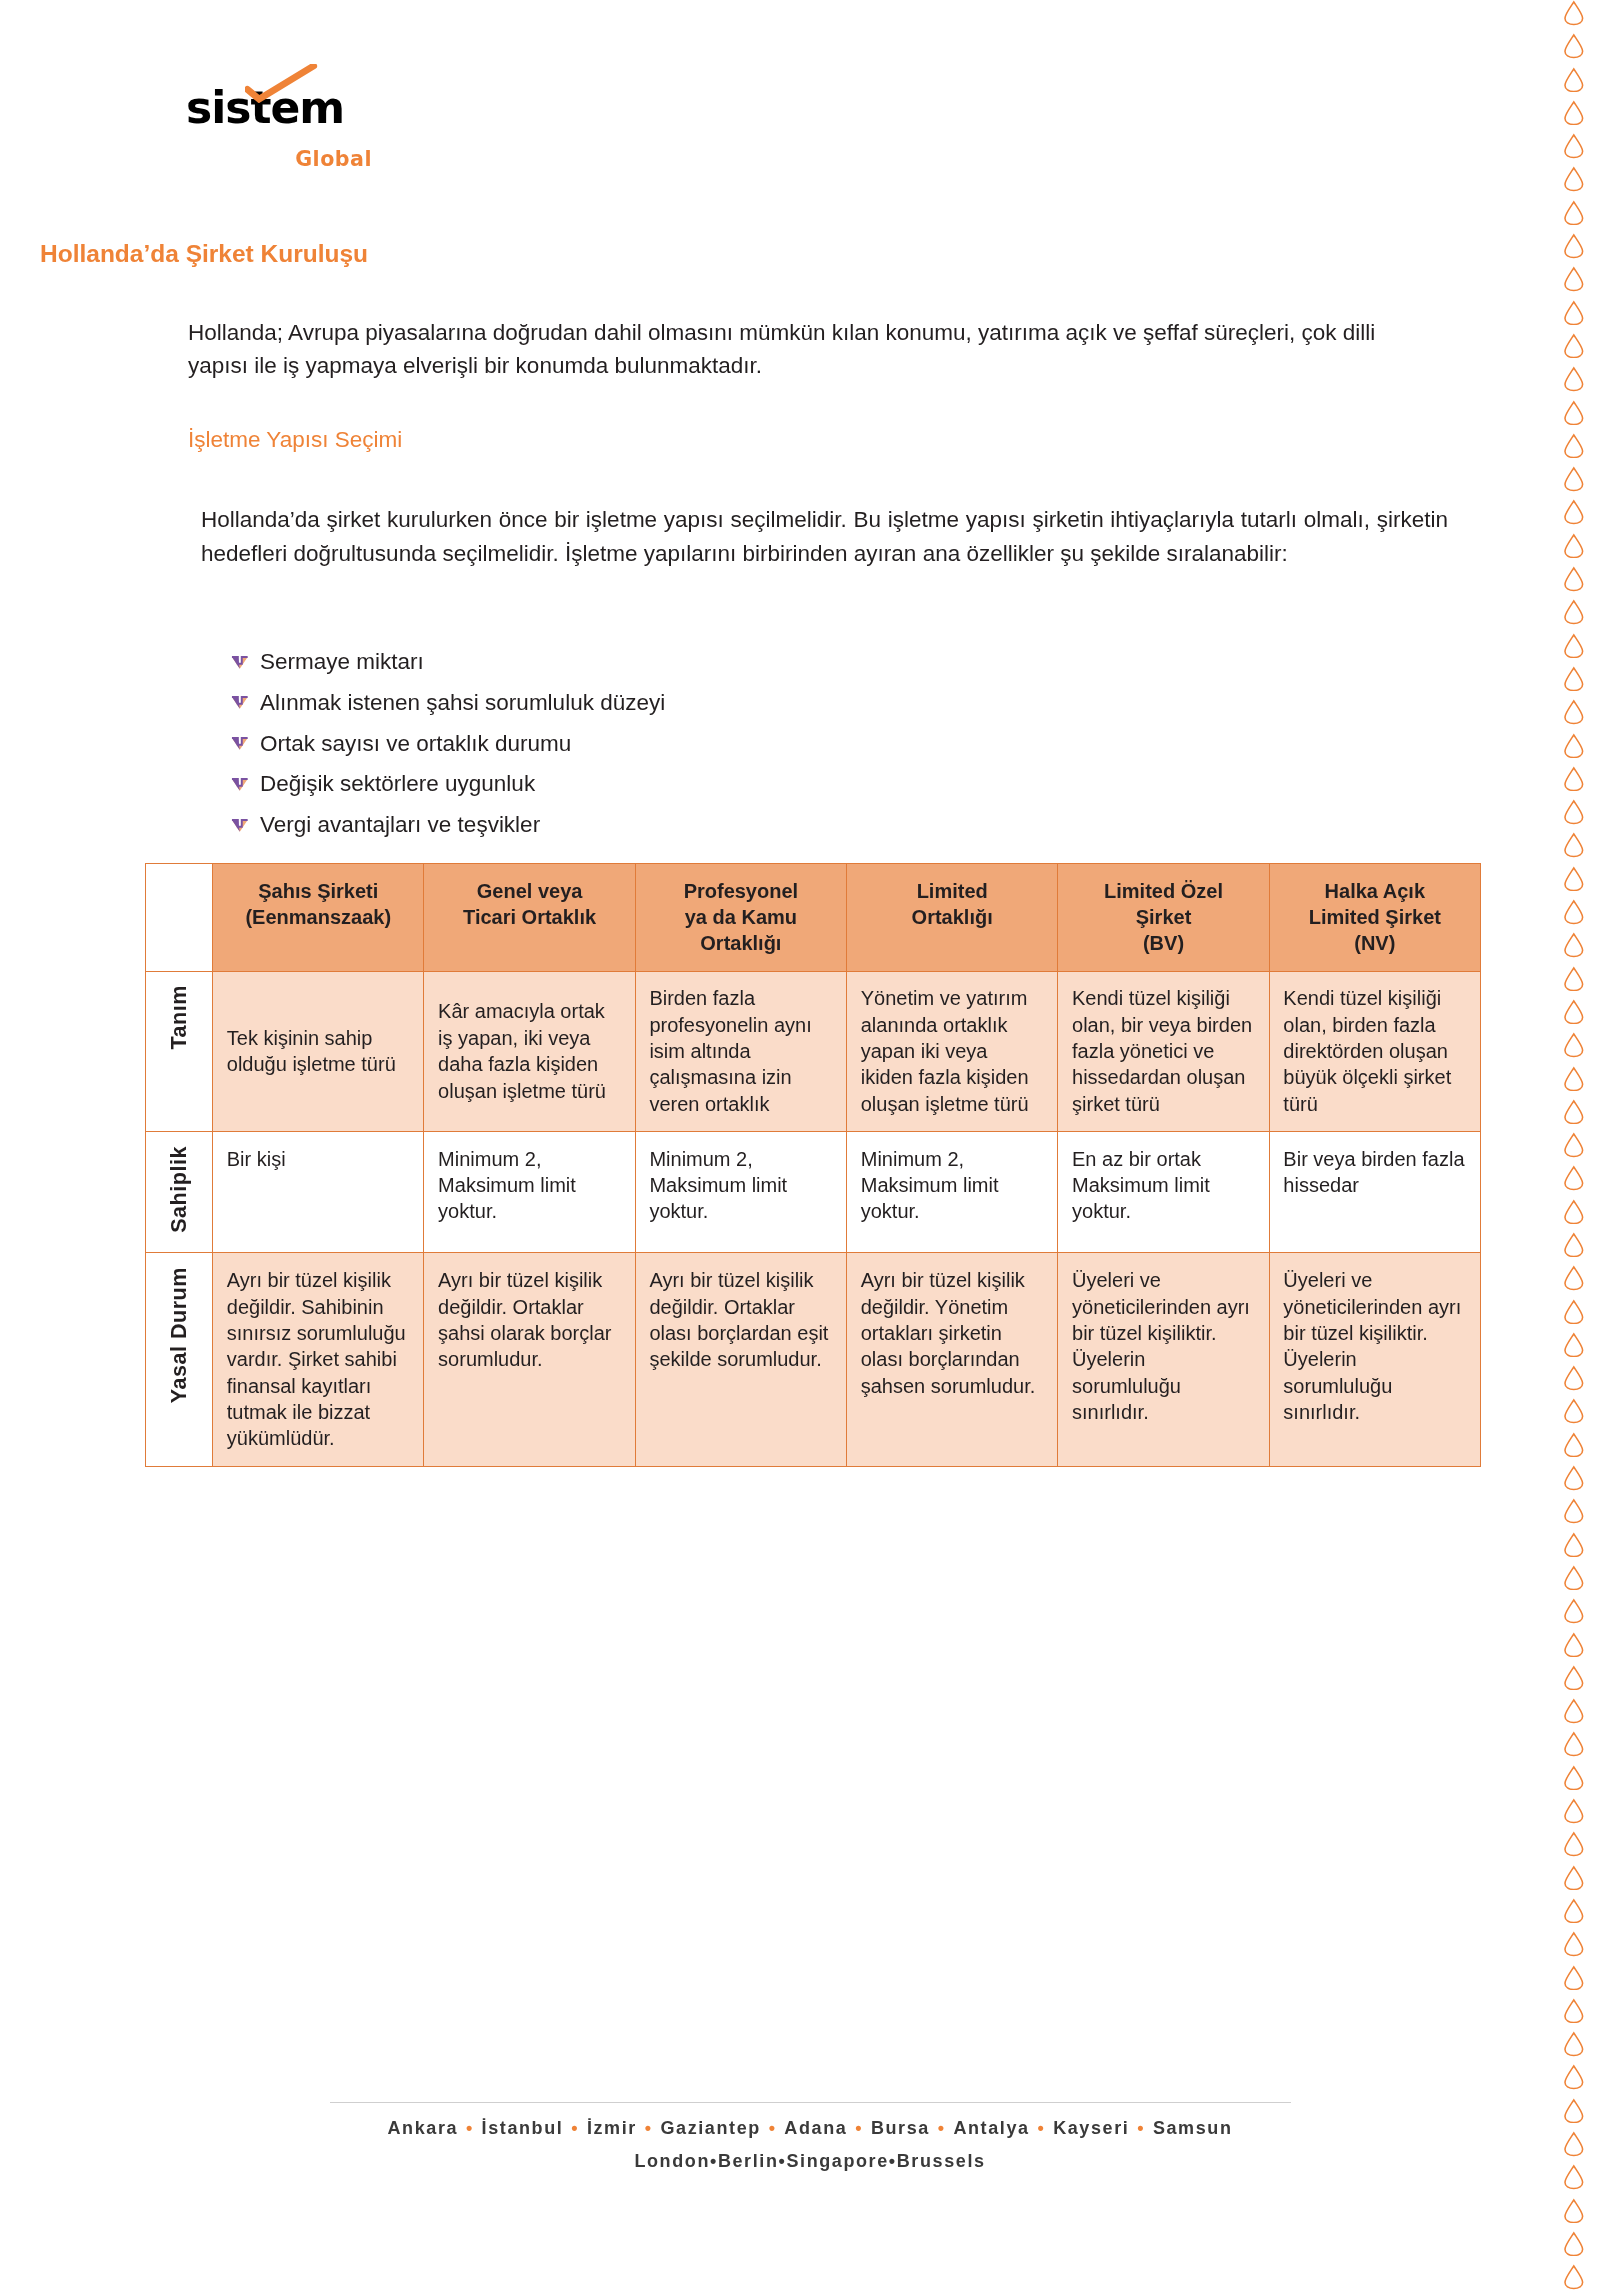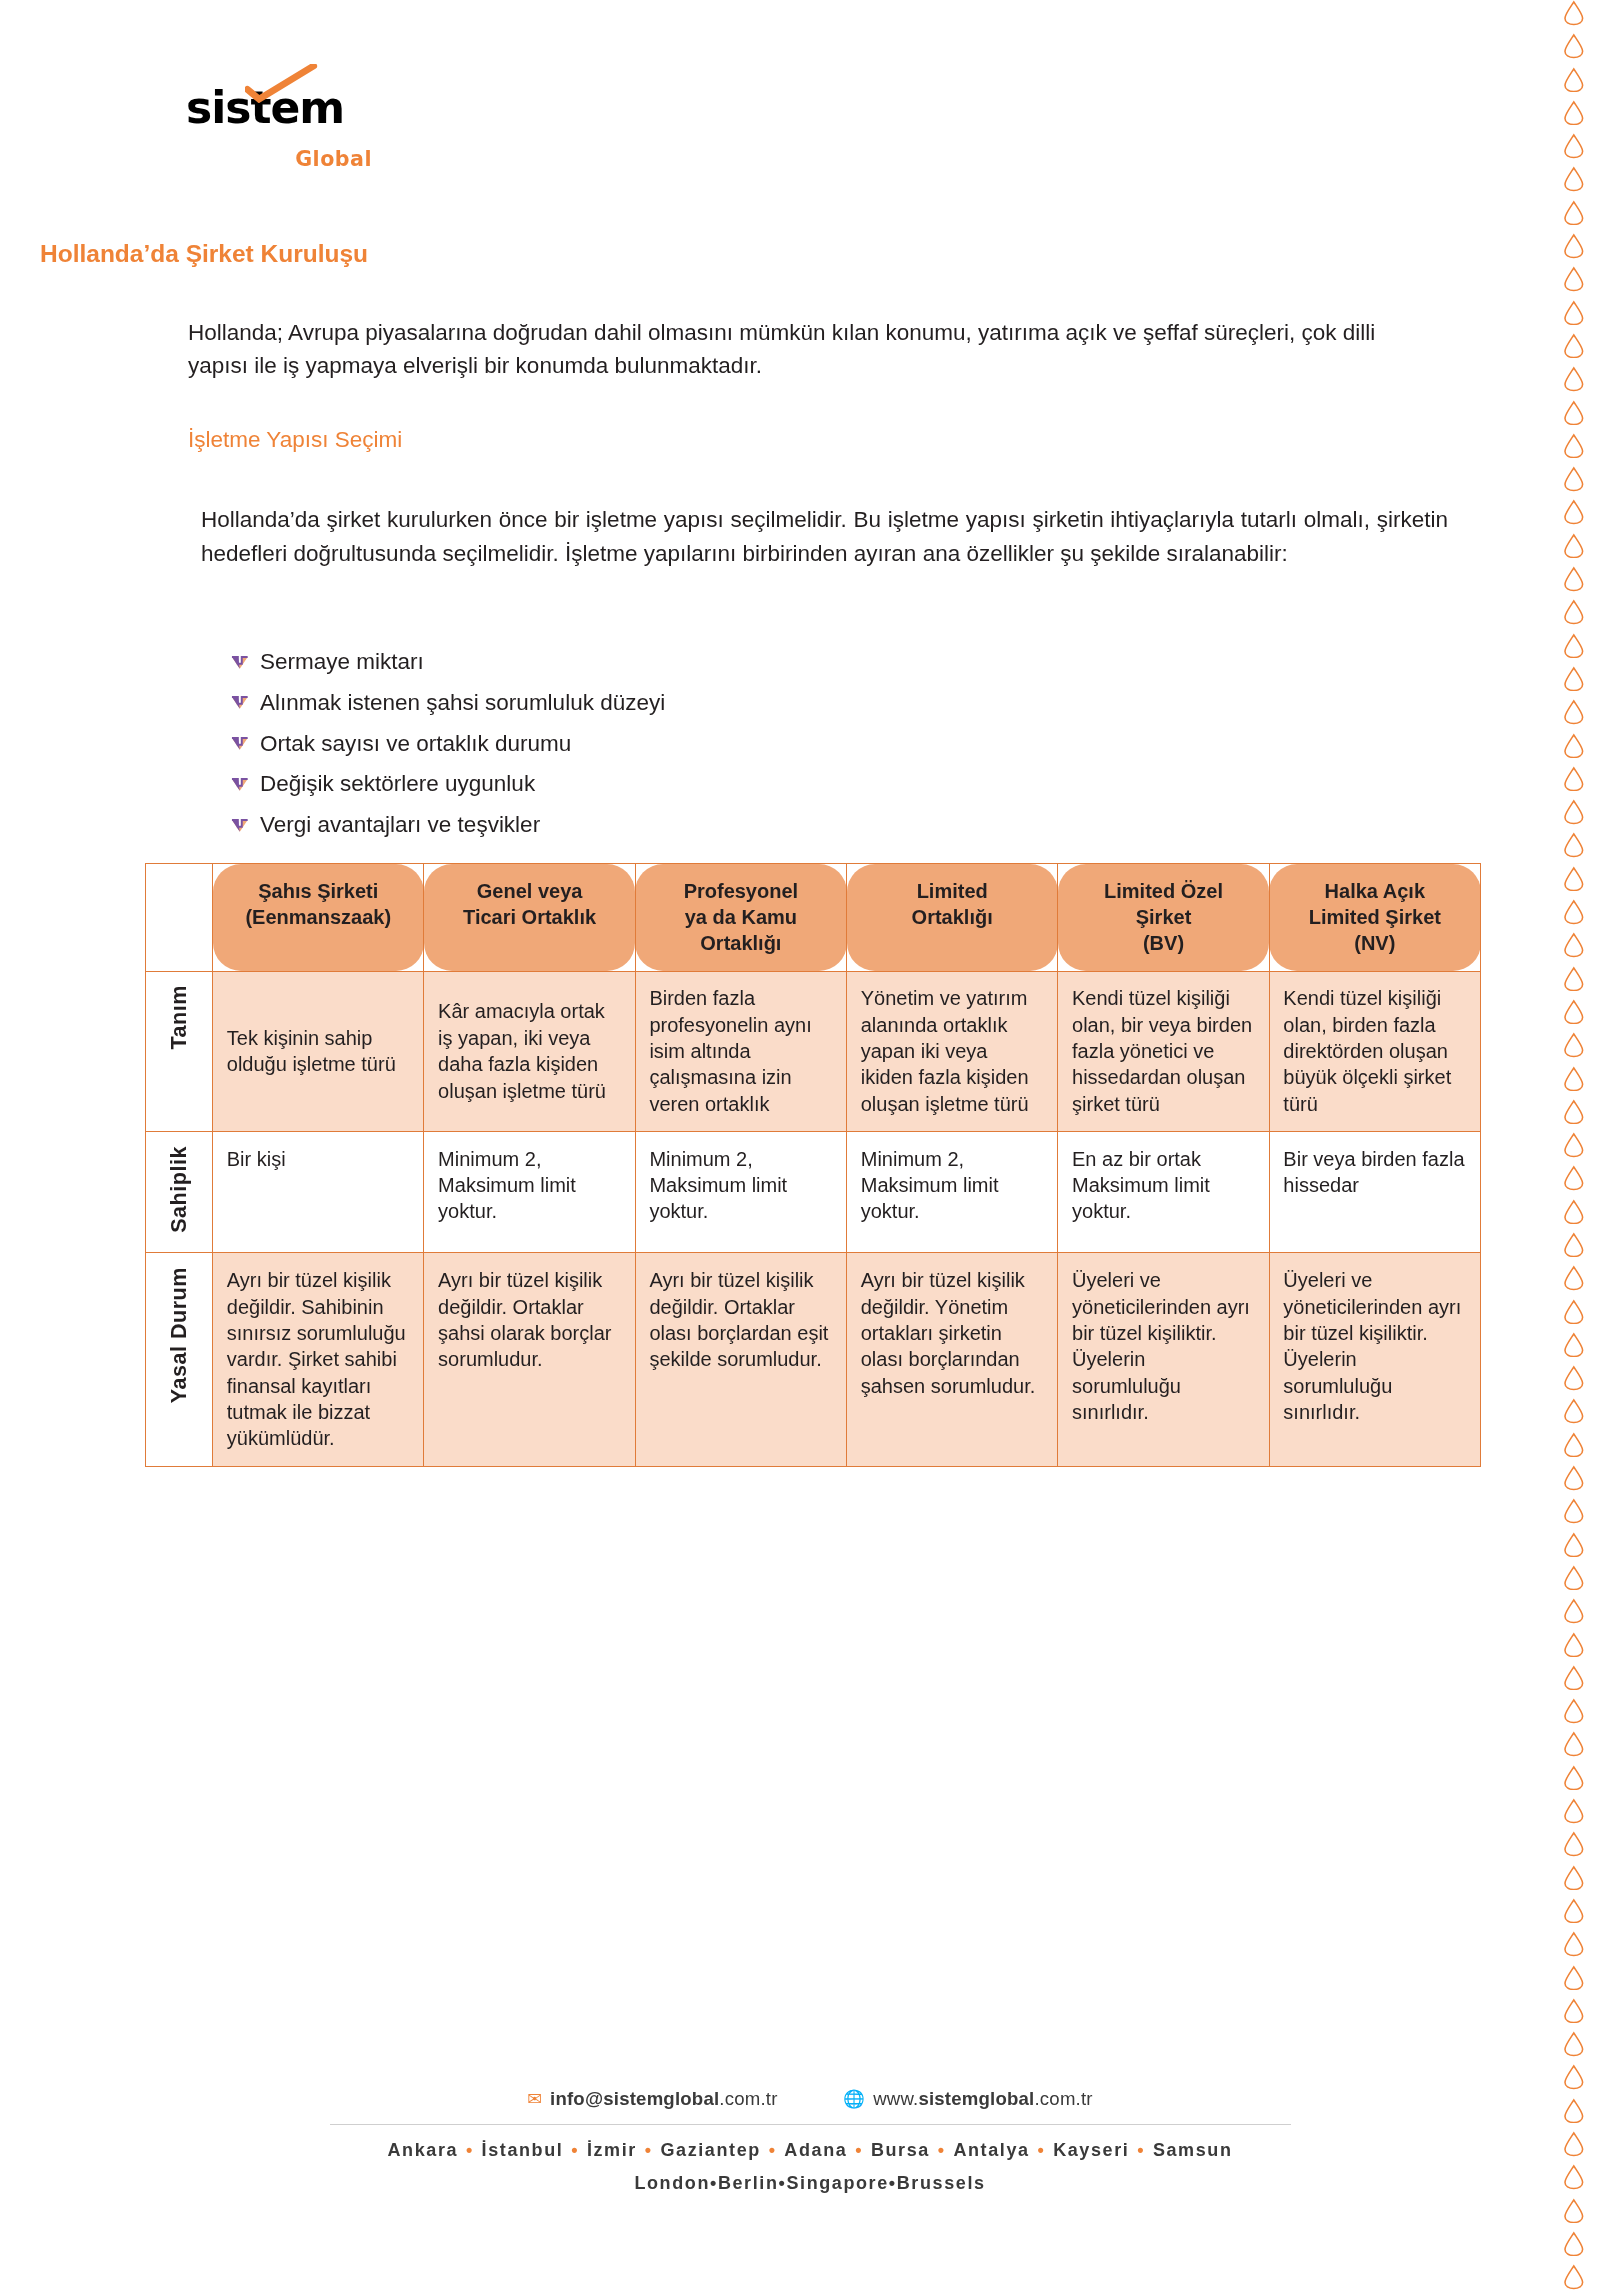--- a/index.html
+++ b/index.html
@@ -148,21 +148,20 @@
 
   thead th {
     background: #f0a878;
     color: #ffffff;
     font-weight: bold;
     text-align: center;
     vertical-align: middle;
     font-size: 20.6px;
     line-height: 1.3;
     padding: 15.7px 7.8px;
-    border-radius: 28px;
   }
   thead th.corner { background: #ffffff; border: 1.5px solid #e07b39; }
 
   td.rowhead {
     background: #ffffff;
     text-align: center;
     vertical-align: middle;
     padding: 0;
   }
   .vert {
@@ -370,25 +369,20 @@
           <td class="cell">Ayrı bir tüzel kişilik değildir. Ortaklar olası borçlardan eşit şekilde sorumludur.</td>
           <td class="cell">Ayrı bir tüzel kişilik değildir. Yönetim ortakları şirketin olası borçlarından şahsen sorumludur.</td>
           <td class="cell">Üyeleri ve yöneticilerinden ayrı bir tüzel kişiliktir. Üyelerin sorumluluğu sınırlıdır.</td>
           <td class="cell">Üyeleri ve yöneticilerinden ayrı bir tüzel kişiliktir. Üyelerin sorumluluğu sınırlıdır.</td>
         </tr>
       </tbody>
     </table>
   </div>
 
   <div class="footer">
-    <div class="footer-contact">
-      <span class="ico">✉</span><span class="strong">info@sistemglobal</span><span>.com.tr</span>
-      <span class="footer-gap"></span>
-      <span class="ico">🌐</span><span>www.</span><span class="strong">sistemglobal</span><span>.com.tr</span>
-    </div>
     <div class="footer-rule"></div>
     <div class="footer-cities">
       <span>Ankara</span><span class="dot">•</span><span>İstanbul</span><span class="dot">•</span><span>İzmir</span><span class="dot">•</span><span>Gaziantep</span><span class="dot">•</span><span>Adana</span><span class="dot">•</span><span>Bursa</span><span class="dot">•</span><span>Antalya</span><span class="dot">•</span><span>Kayseri</span><span class="dot">•</span><span>Samsun</span>
     </div>
     <div class="footer-cities2">
       <span>London</span><span class="dot">•</span><span>Berlin</span><span class="dot">•</span><span>Singapore</span><span class="dot">•</span><span>Brussels</span>
     </div>
   </div>
 
   <div class="drops" id="drops">

